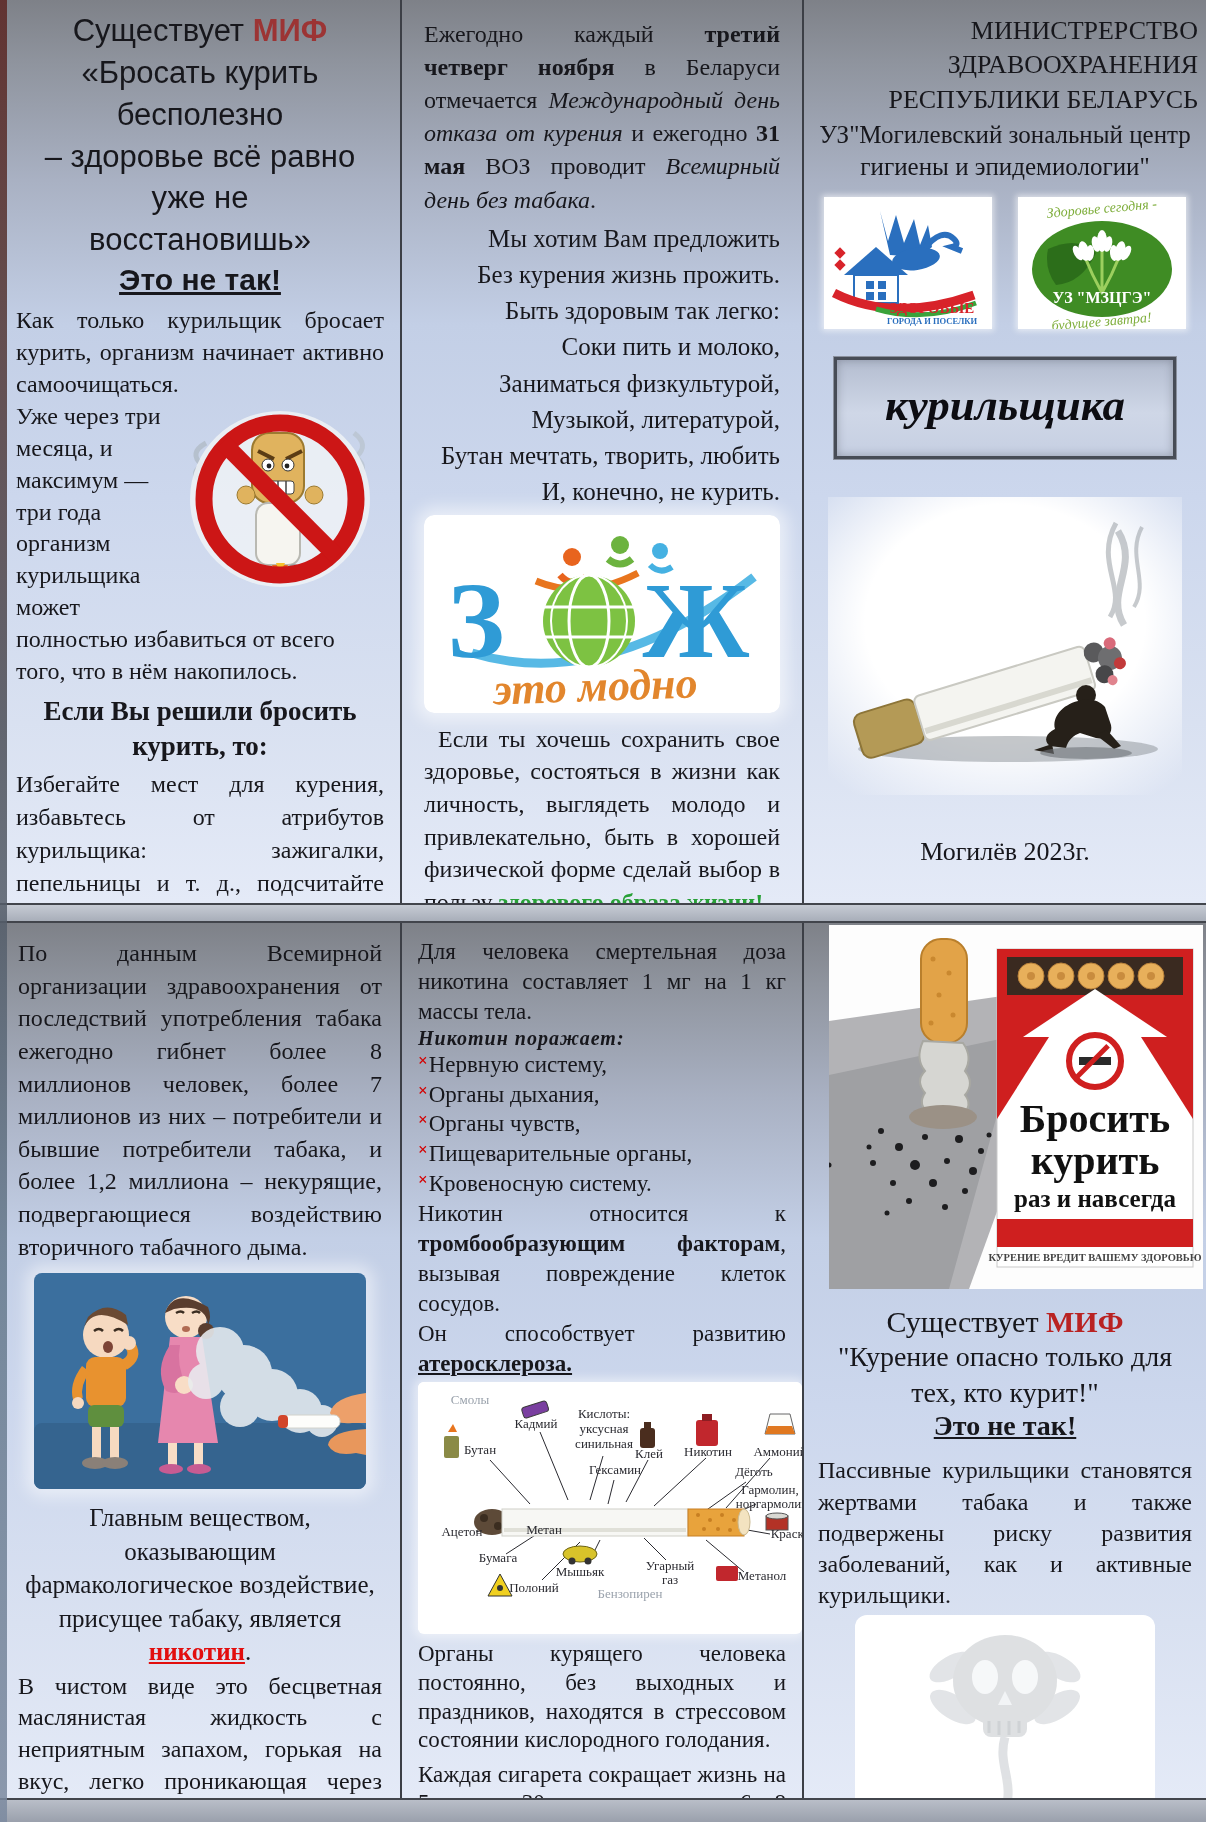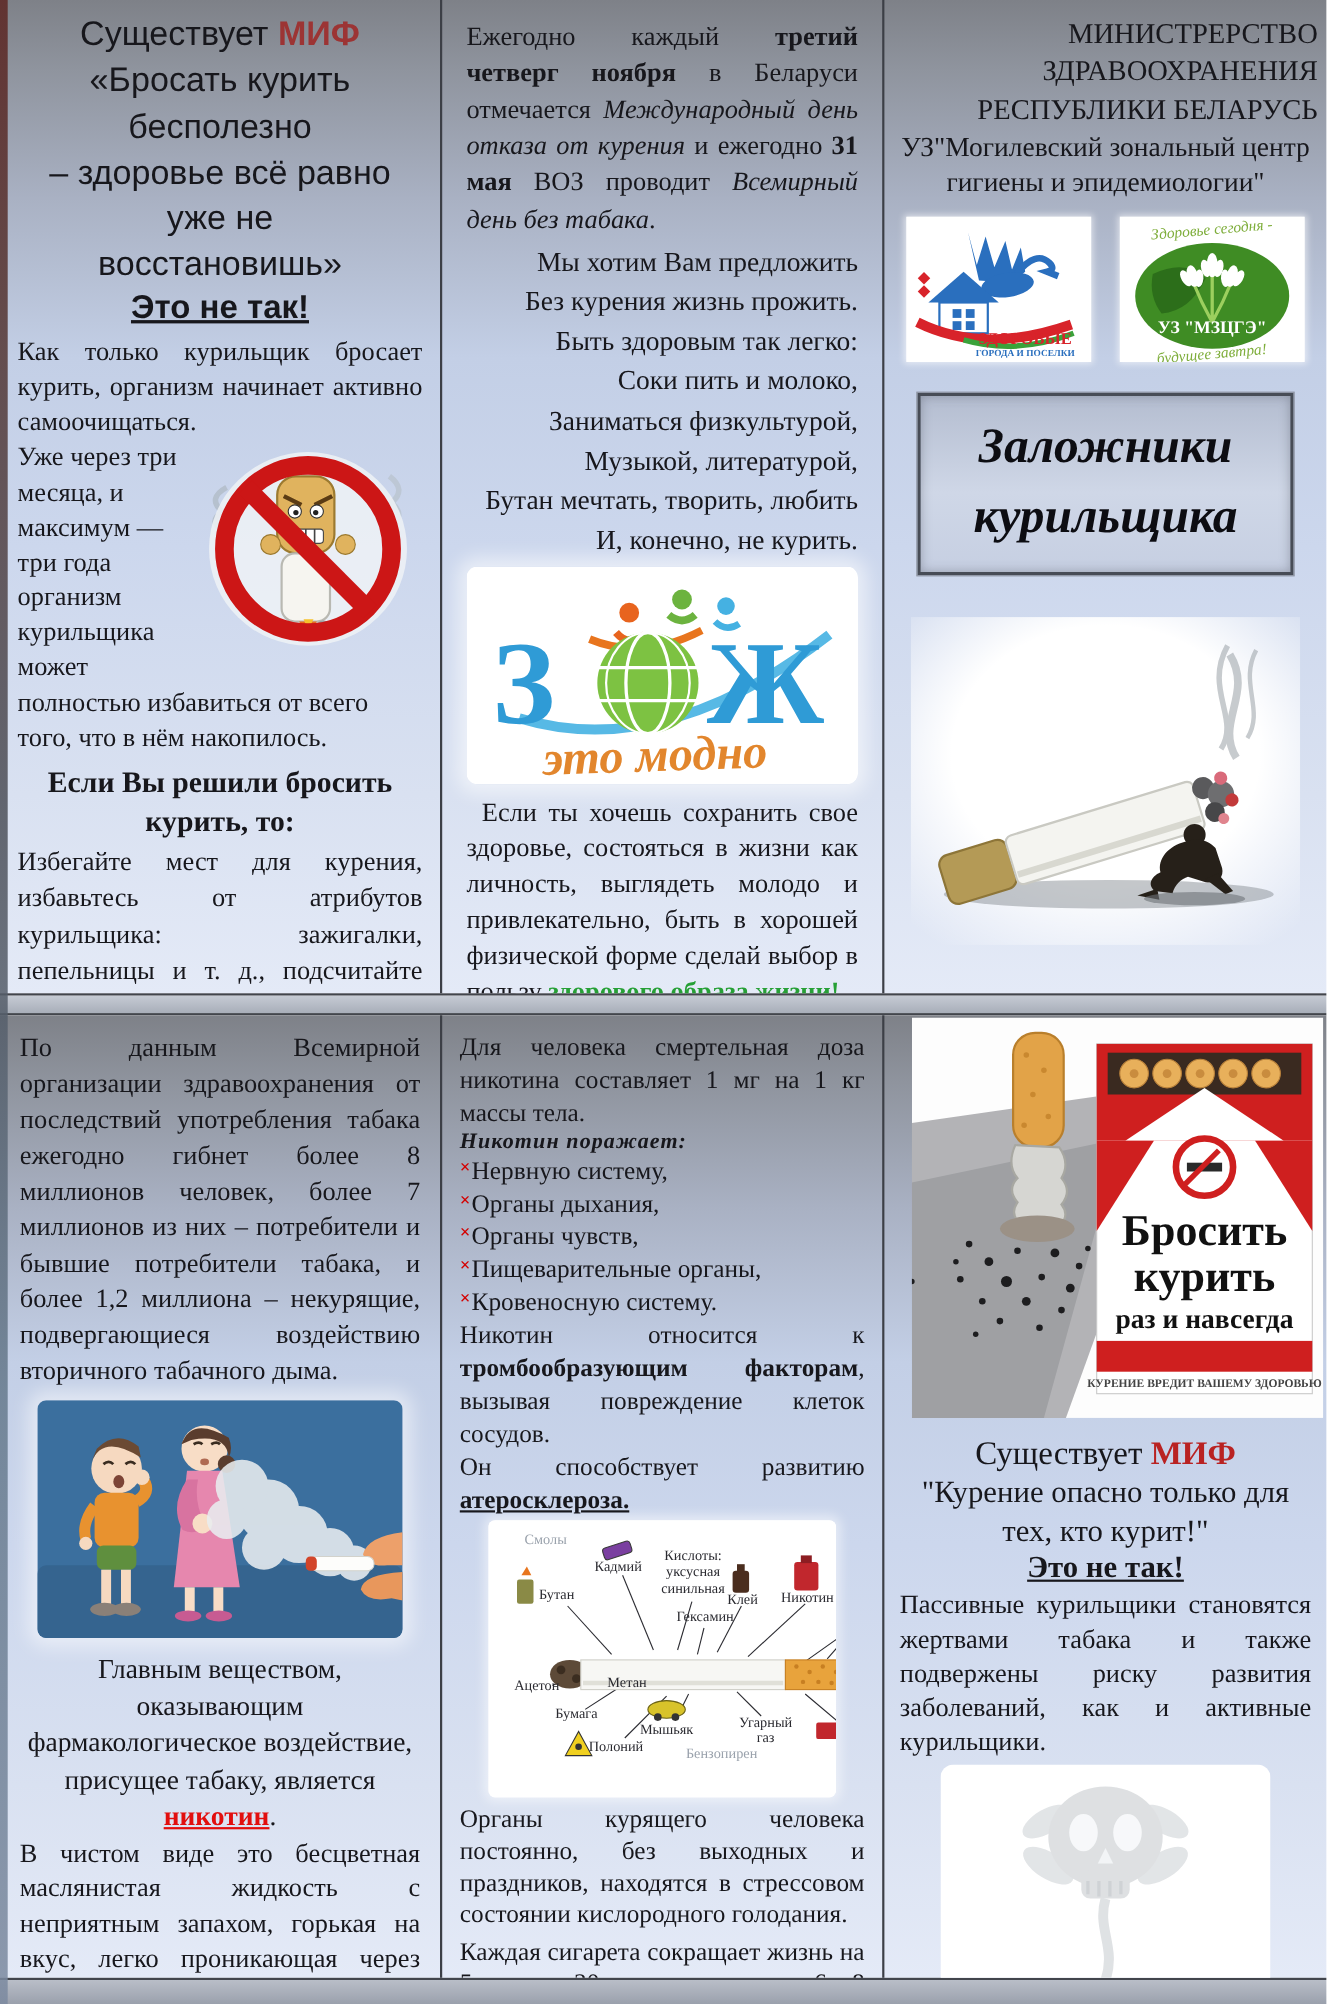--- a/index.html
+++ b/index.html
@@ -55,31 +55,31 @@
   .p4 .caption{margin-top:12px;font-size:25px;line-height:1.34;text-align:center}
   .p4 .tail{font-size:24px;line-height:1.32;text-align:justify;margin-top:2px}
   
   .p5{padding:14px 16px 0}
   .p5 .dose{font-size:23px;line-height:1.3;text-align:justify}
   .p5 .affects-head{font-size:20px;font-weight:700;font-style:italic;letter-spacing:1px}
   .p5 ul{list-style:none}
   .p5 li{font-size:23px;line-height:1.3}
   .p5 li .x{color:#d40000;font-weight:700;font-size:17px;vertical-align:6px;margin-right:1px}
   .p5 .thrombo,.p5 .athero{font-size:23px;line-height:1.3;text-align:justify}
-  .diagram-box{width:316px;height:252px;margin:4px auto 0;background:#fff;border-radius:6px;
+  .diagram-box{width:384px;height:252px;margin:4px auto 0;background:#fff;border-radius:6px;
     box-shadow:0 0 10px 4px rgba(255,255,255,.5);overflow:hidden}
   .p5 .organs,.p5 .eachcig{font-size:23px;line-height:1.24;text-align:justify;margin-top:6px}
   
   .p6{padding:0 14px}
   .pack-box{width:352px;height:364px;margin:2px auto 16px}
   .p6 .myth-line{font-size:30px;text-align:center;margin-top:2px}
   .p6 .myth-line .maroon{color:#b92222;font-weight:700}
   .p6 .quote{font-size:28px;line-height:1.28;text-align:center}
   .p6 .verdict{font-size:28px;font-weight:700;text-decoration:underline;text-align:center;line-height:1.1}
-  .p6 .tail{font-size:24px;line-height:1.3;text-align:justify;margin-top:3px}
+  .p6 .tail{font-size:24px;line-height:1.3;text-align:justify;margin-top:14px}
   .skull-box{width:300px;height:244px;margin:4px auto 0}
   svg text{font-family:"Liberation Serif",serif}
   svg .lbl{font-size:13px;fill:#2a2a30}
   svg .lbl-gray{font-size:13px;fill:#9aa2ac}
 </style>
 </head>
 <body>
 
 <div class="page">
   <div class="left-strip"></div>
@@ -227,21 +227,20 @@
                 <ellipse cx="96" cy="56" rx="4" ry="8" transform="rotate(-4 96 56)"></ellipse>
                 <ellipse cx="108" cy="56" rx="4" ry="8" transform="rotate(30 108 56)"></ellipse>
               </g>
             </g>
             <text x="84" y="106" font-size="16" font-weight="bold" fill="#fff" font-family="Liberation Sans,sans-serif" text-anchor="middle">УЗ "МЗЦГЭ"</text>
             <text x="84" y="129" font-size="14" font-style="italic" fill="#7fae3c" text-anchor="middle" transform="rotate(-5 84 129)">будущее завтра!</text>
           </svg>
         </div>
       </div>
       <div class="title-box">
-        <div class="t">Заложники</div>
         <div class="t">курильщика</div>
       </div>
       <div class="smoker-box">
         <svg viewBox="0 0 354 298" width="354" height="298">
           <defs>
             <radialGradient id="wfade" cx="50%" cy="42%" r="72%">
               <stop offset="55%" stop-color="#ffffff"></stop>
               <stop offset="100%" stop-color="#ffffff" stop-opacity="0"></stop>
             </radialGradient>
           </defs>

